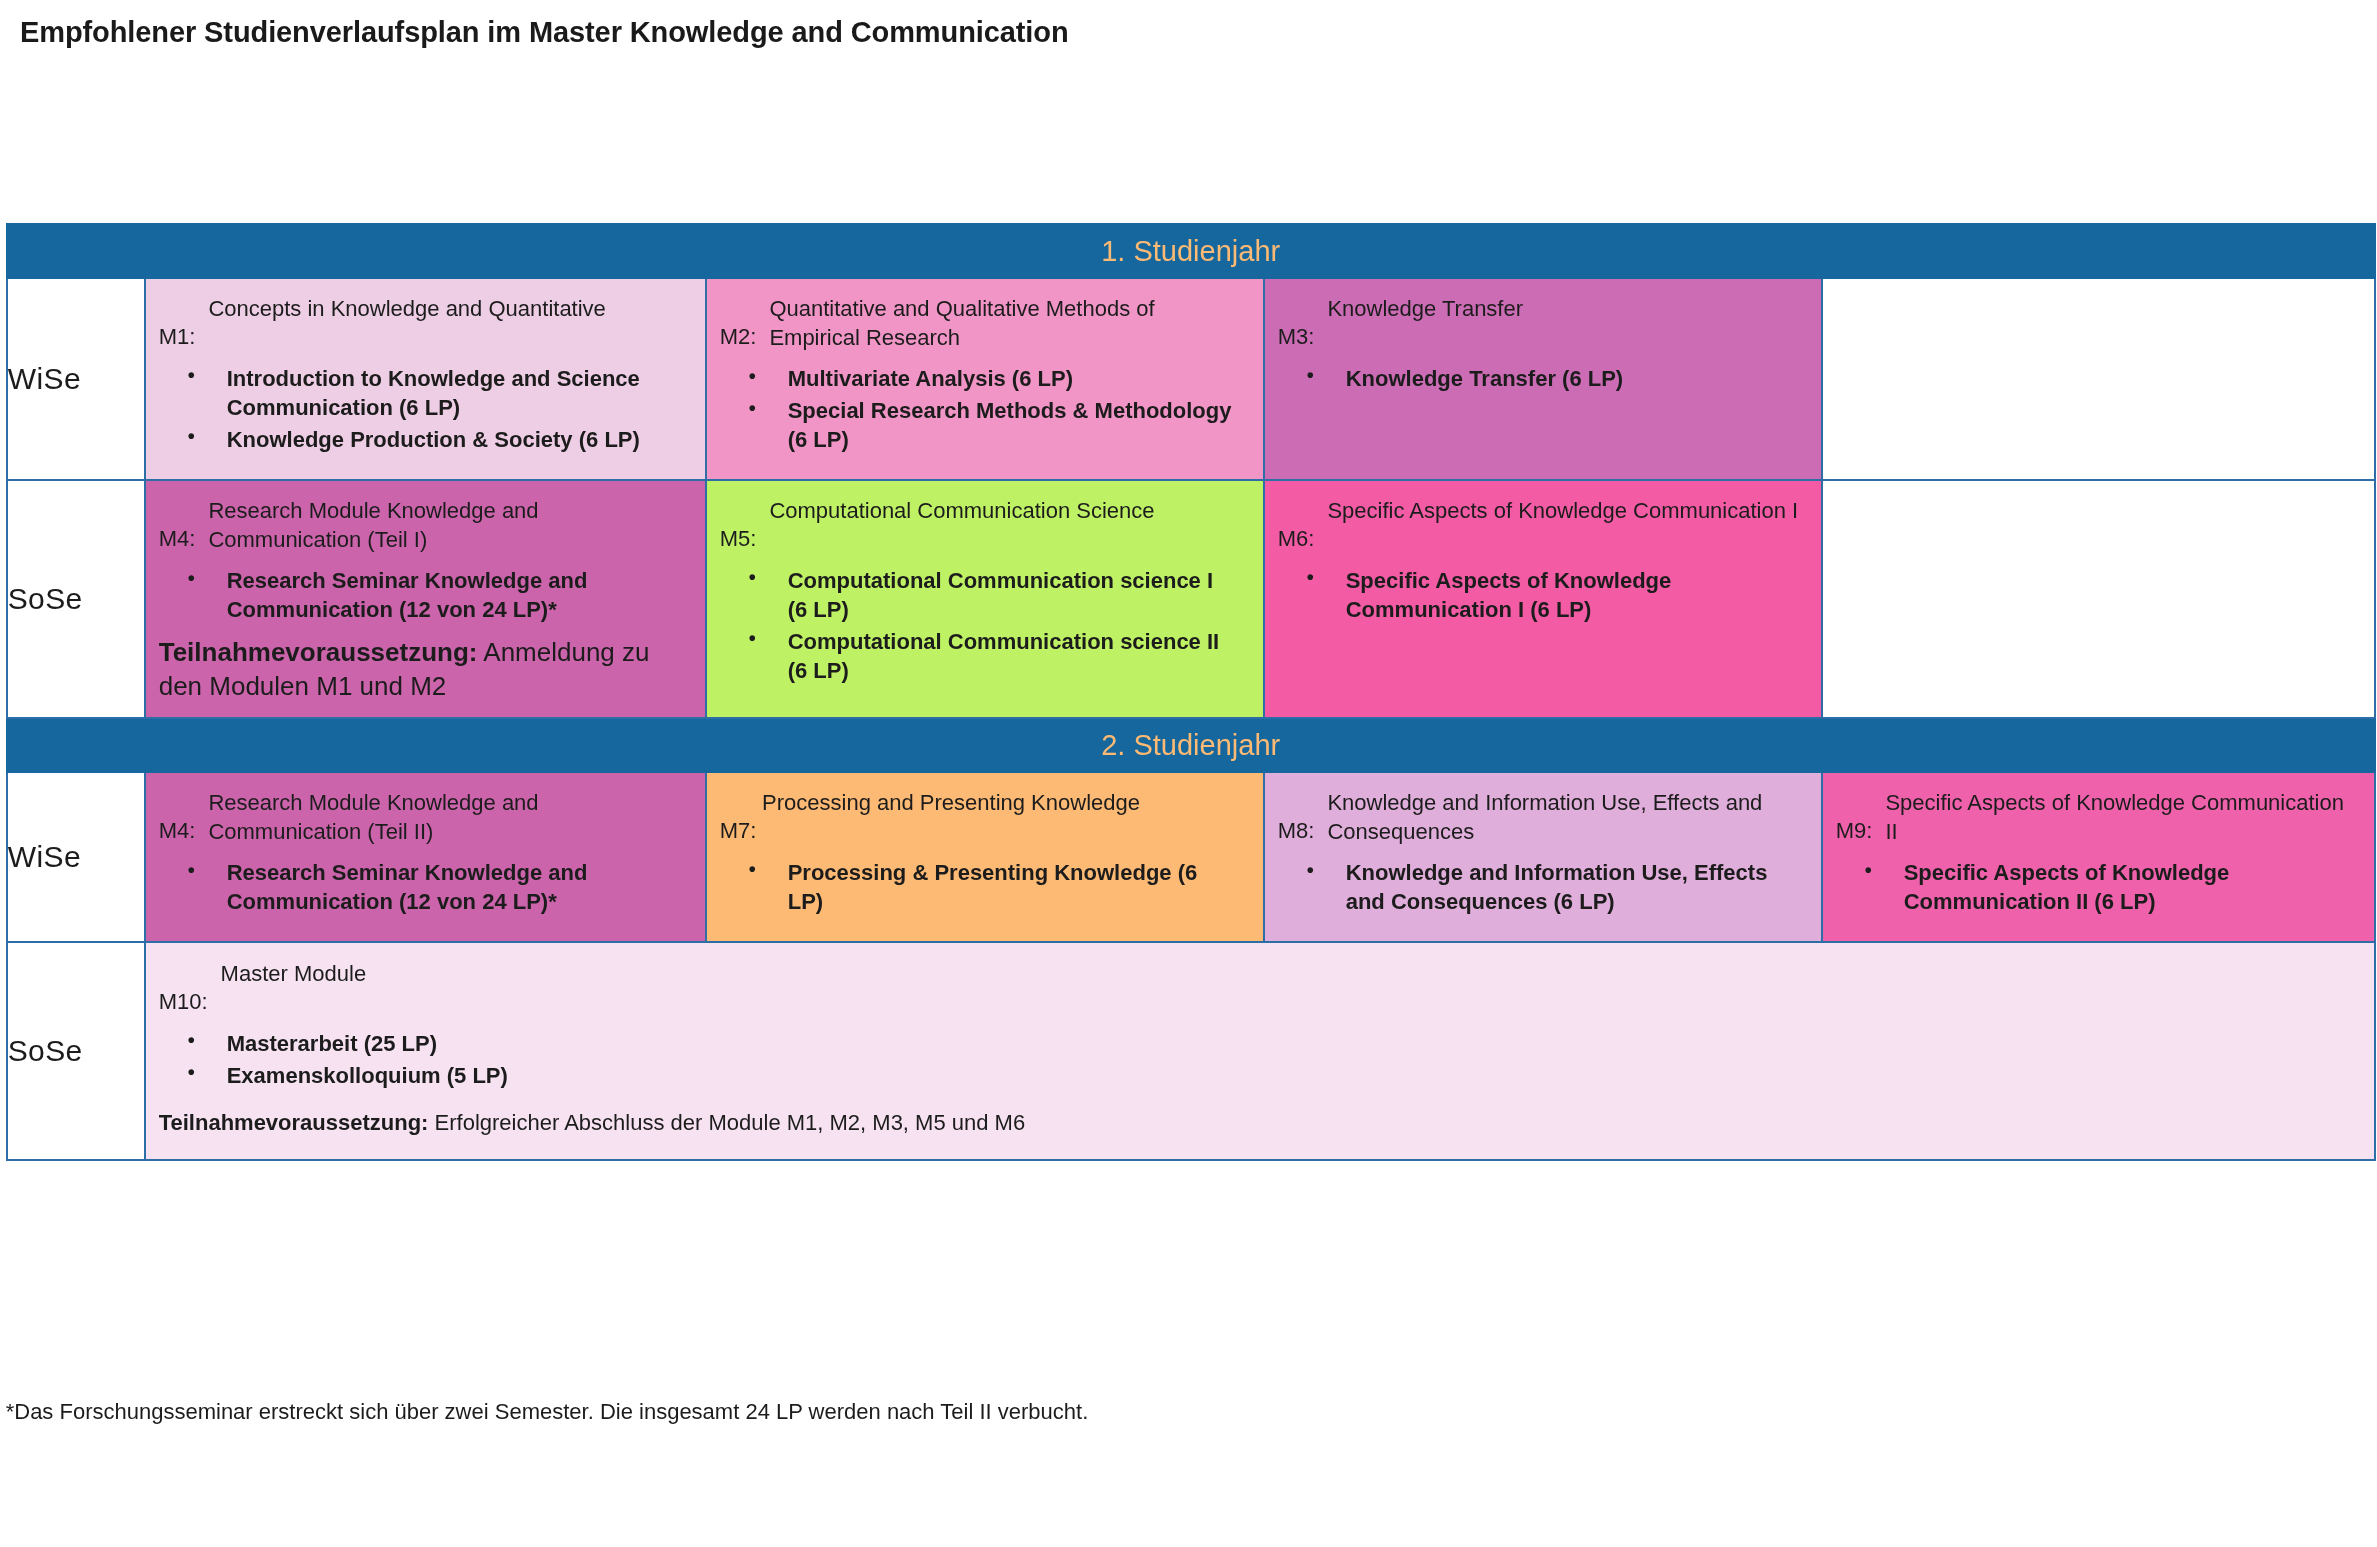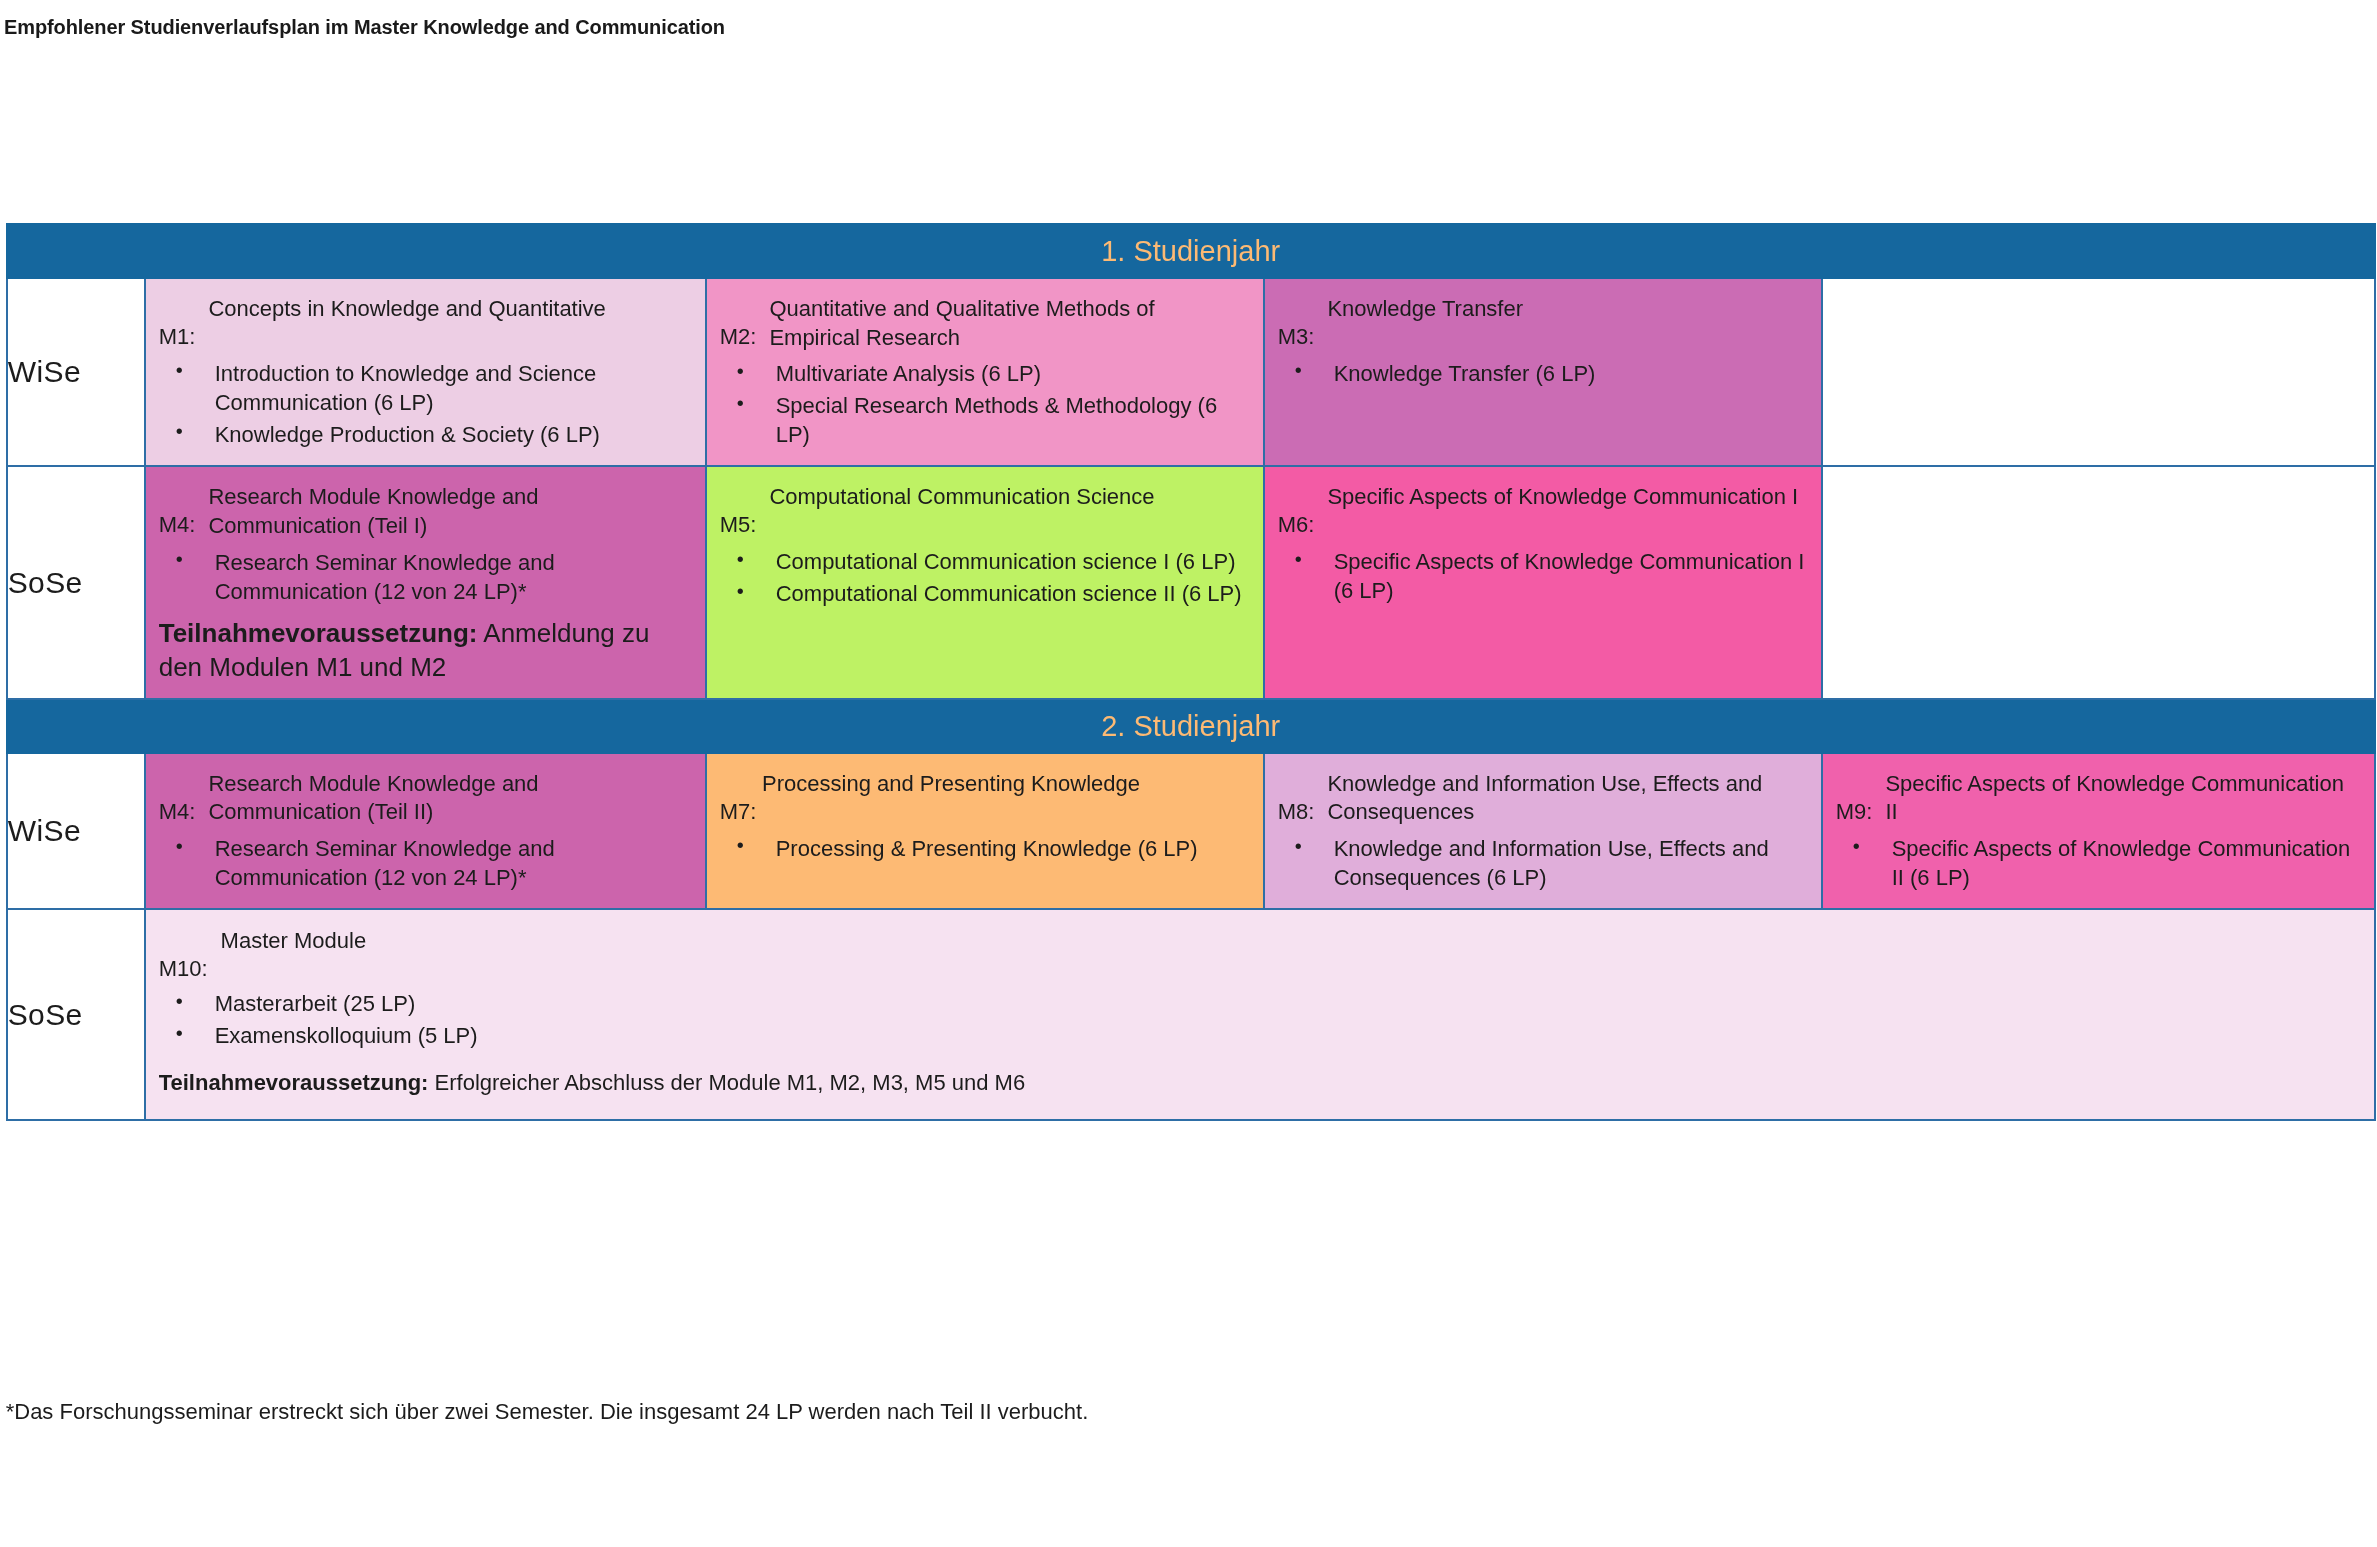--- a/index.html
+++ b/index.html
@@ -11,23 +11,23 @@
     width: 2377px;
     height: 1548px;
     font-family: "Liberation Sans", sans-serif;
     position: relative;
     overflow: hidden;
   }
 
   
   .page-title {
     position: absolute;
-    left: 4px;
+    left: 20px;
     top: 16px;
-    font-size: 20px;
+    font-size: 29px;
     font-weight: bold;
     color: #1a1a1a;
     letter-spacing: -0.1px;
     white-space: nowrap;
   }
 
   
   .plan {
     position: absolute;
     left: 5.7px;
@@ -89,22 +89,23 @@
     flex: 0 0 auto;
     padding-right: 13px;
     white-space: nowrap;
     margin-top: 28px;
   }
   .mod-title .code.tight { padding-right: 5.7px; }
   .mod-title .name { flex: 1 1 auto; }
 
   ul.mod-list {
     list-style: none;
-    margin: 0;
+    margin: 12px;
     padding: 0;
+    font-weight: bold;
   }
   ul.mod-list li {
     font-size: 22px;
     color: #1c1c1c;
     line-height: 1.32;
     position: relative;
     padding-left: 56px;
     margin-bottom: 2.9px;
   }
   ul.mod-list li::before {

